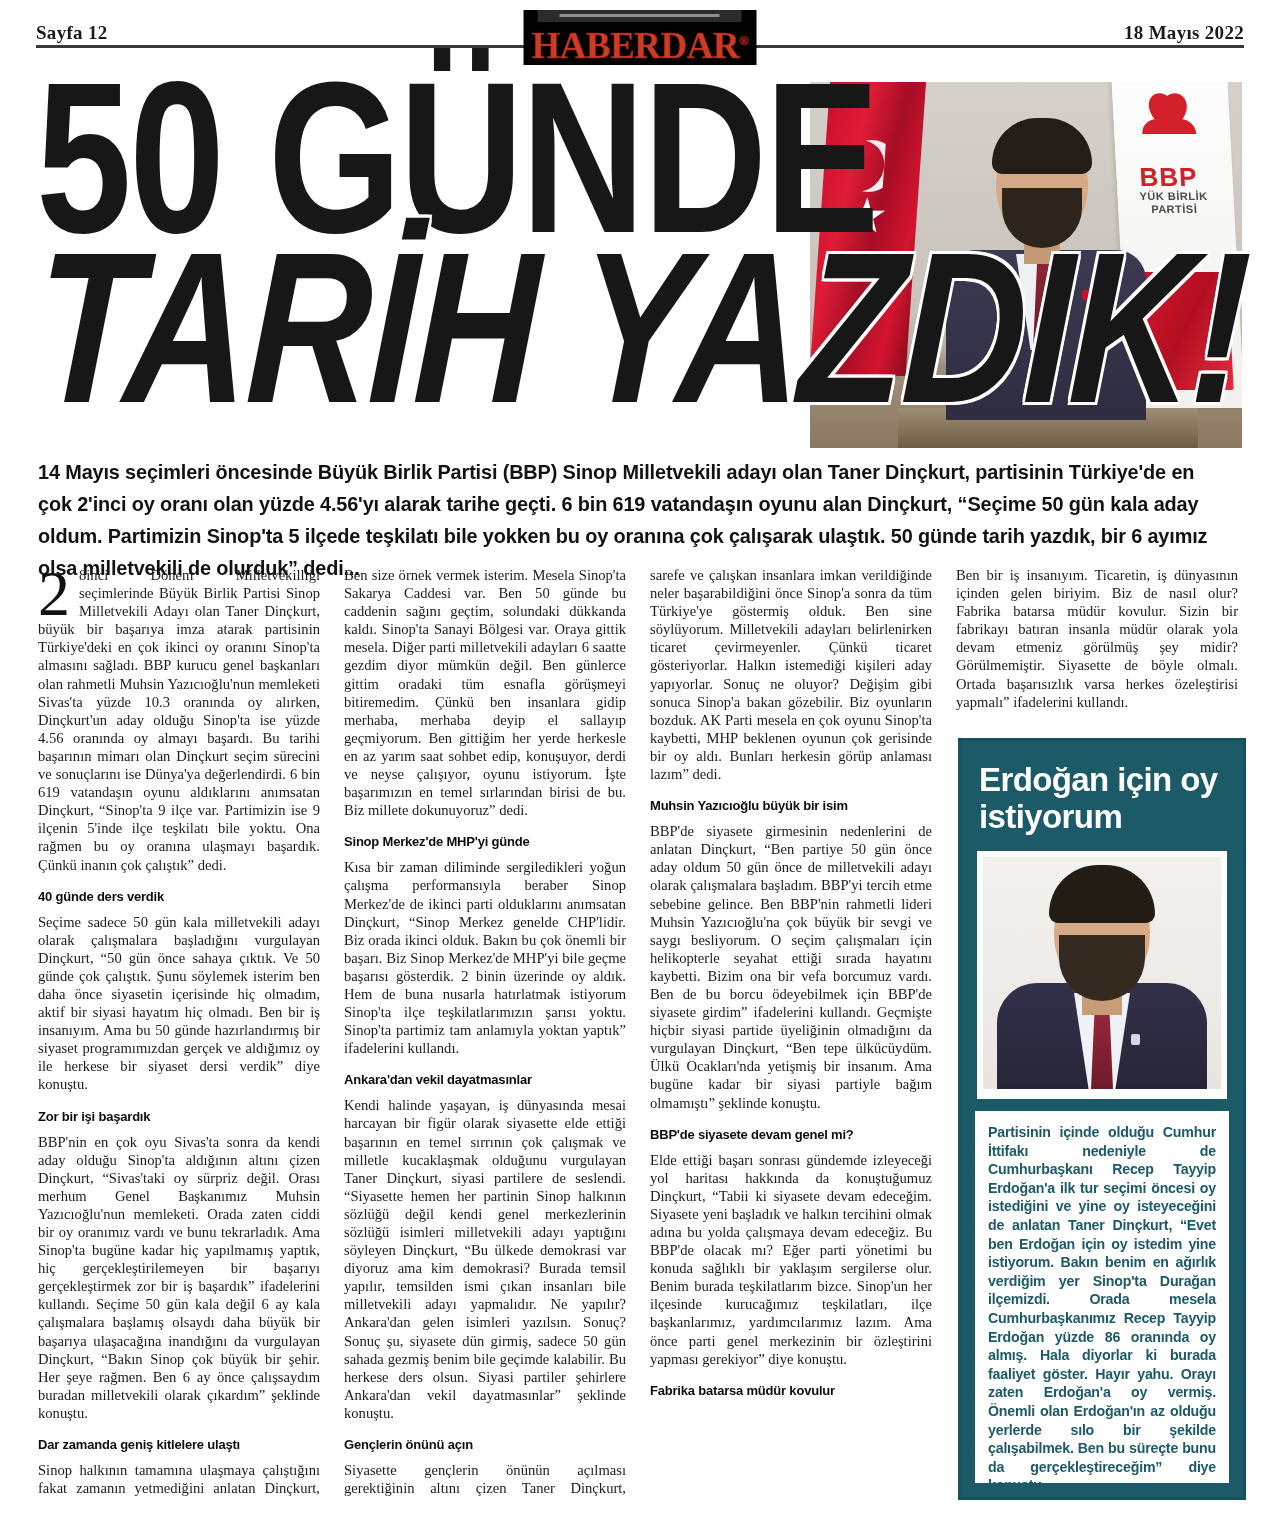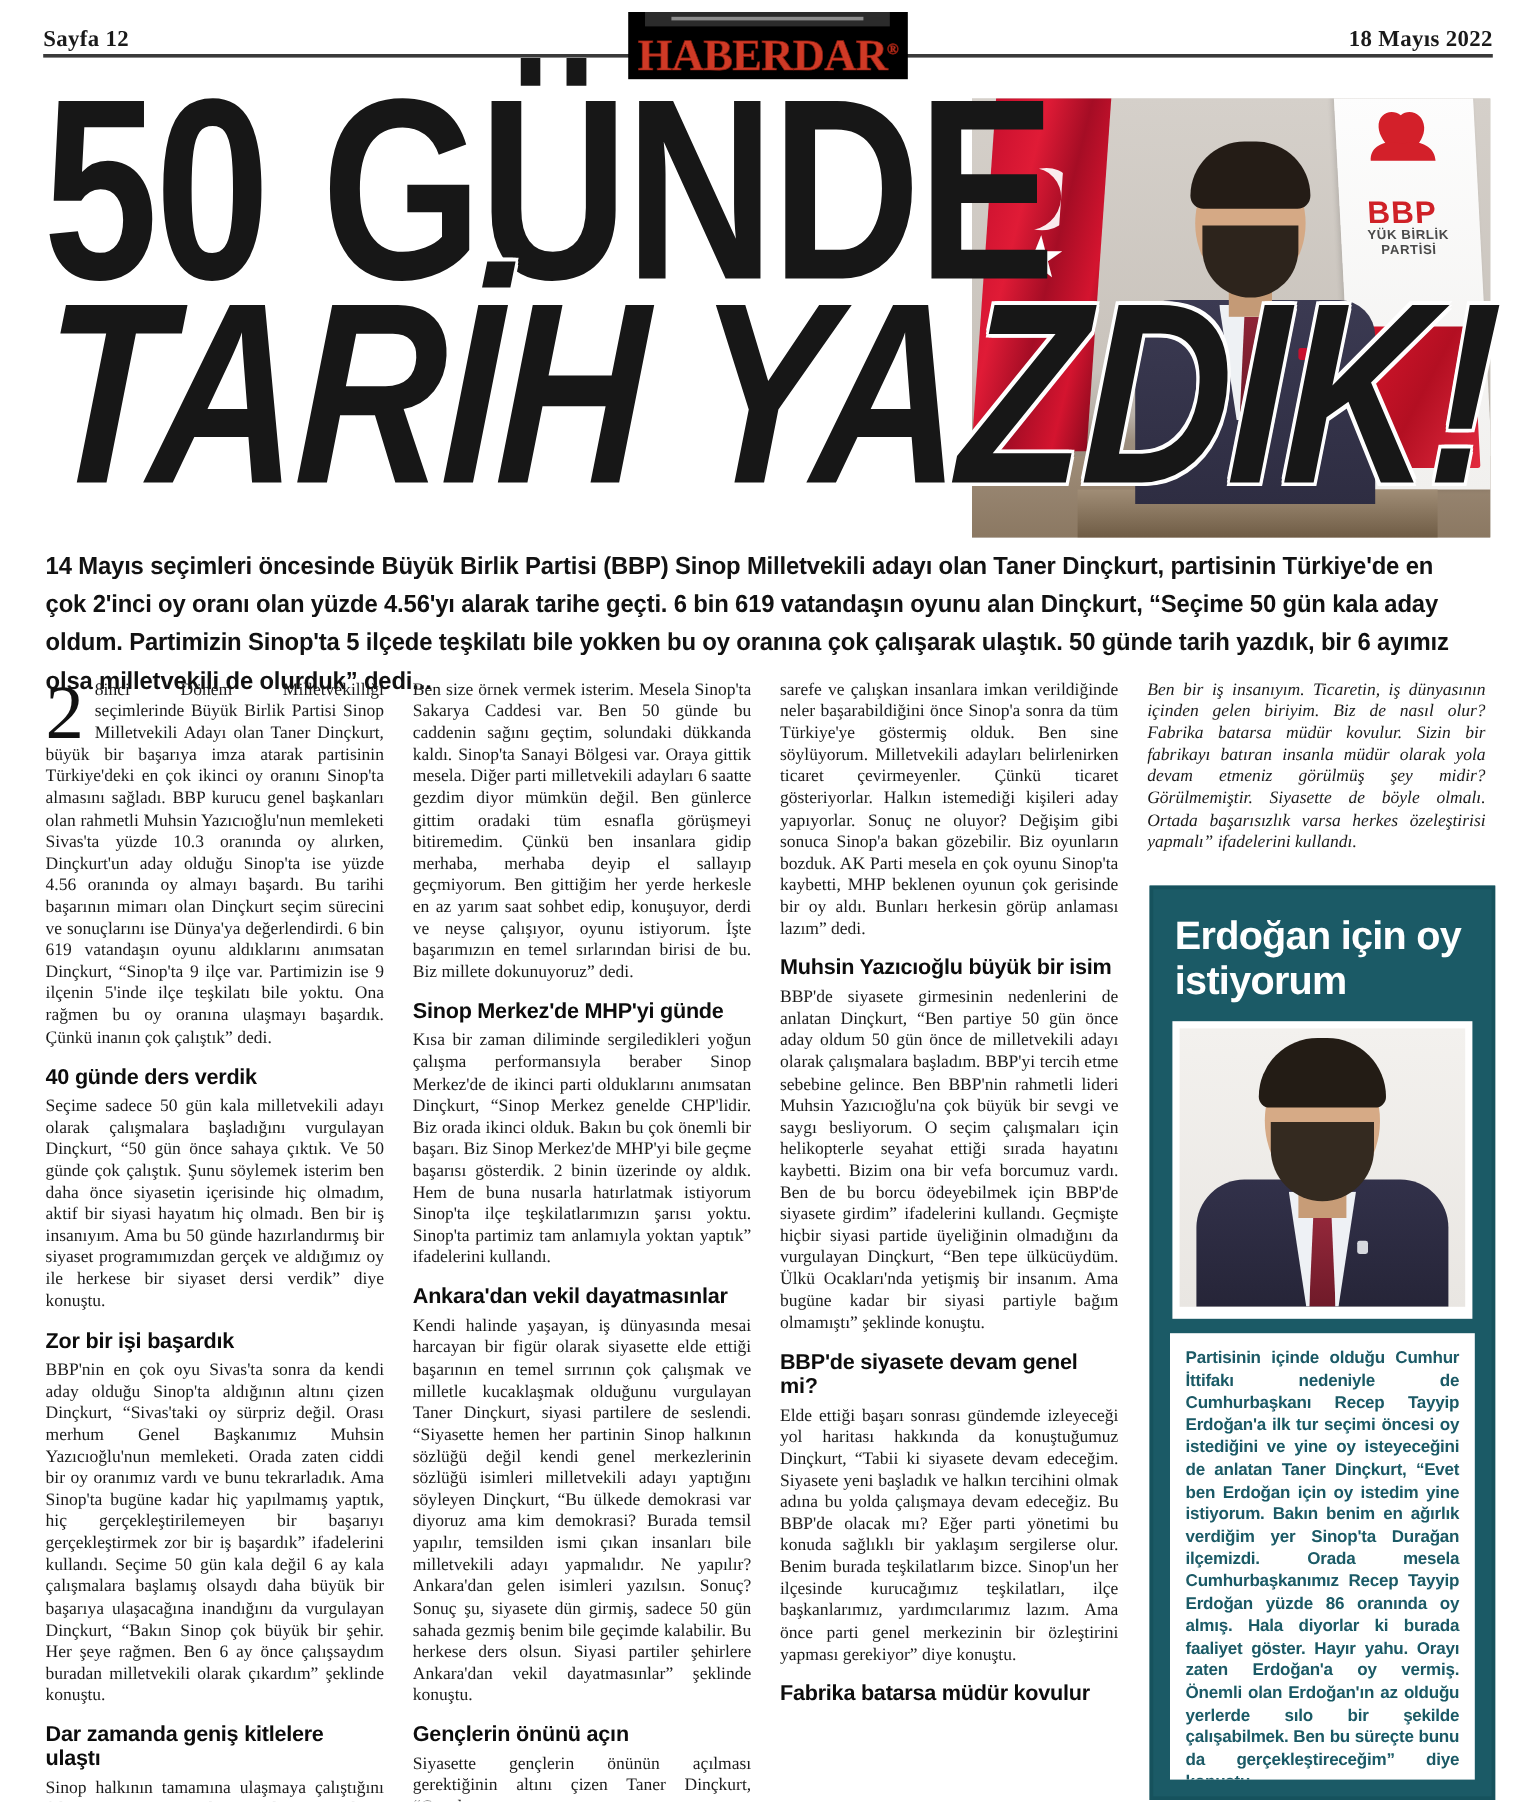--- a/index.html
+++ b/index.html
@@ -194,35 +194,35 @@
   .cols{
     position:absolute; left:38px; top:566px; width:1206px; height:935px;
   }
   .col{
     position:absolute; top:0; width:282px; height:935px;
     overflow:hidden;
   }
   .col.c1{ left:0; }
   .col.c2{ left:306px; }
   .col.c3{ left:612px; }
-  .col.c4{ left:918px; height:180px;font-style:italic; }
+  .col.c4{ left:918px; height:180px; }
 
   .col p{
     margin:0 0 0 0;
     font-family:"Liberation Serif", serif;
     font-size:14.6px;
     line-height:18.1px;
     text-align:justify;
     color:#1b1b1b;
     hyphens:auto;
   }
   .subhead{
     font-family:"Liberation Sans", sans-serif;
     font-weight:700;
-    font-size:18px;
+    font-size:13px;
     line-height:20px;
     color:#0d0d0d;
     margin:13px 0 6px 0;
     letter-spacing:-.2px;
   }
   .dropcap-para{ position:relative; }
   .dropcap{
     float:left;
     font-family:"Liberation Serif", serif;
     font-size:64px;

